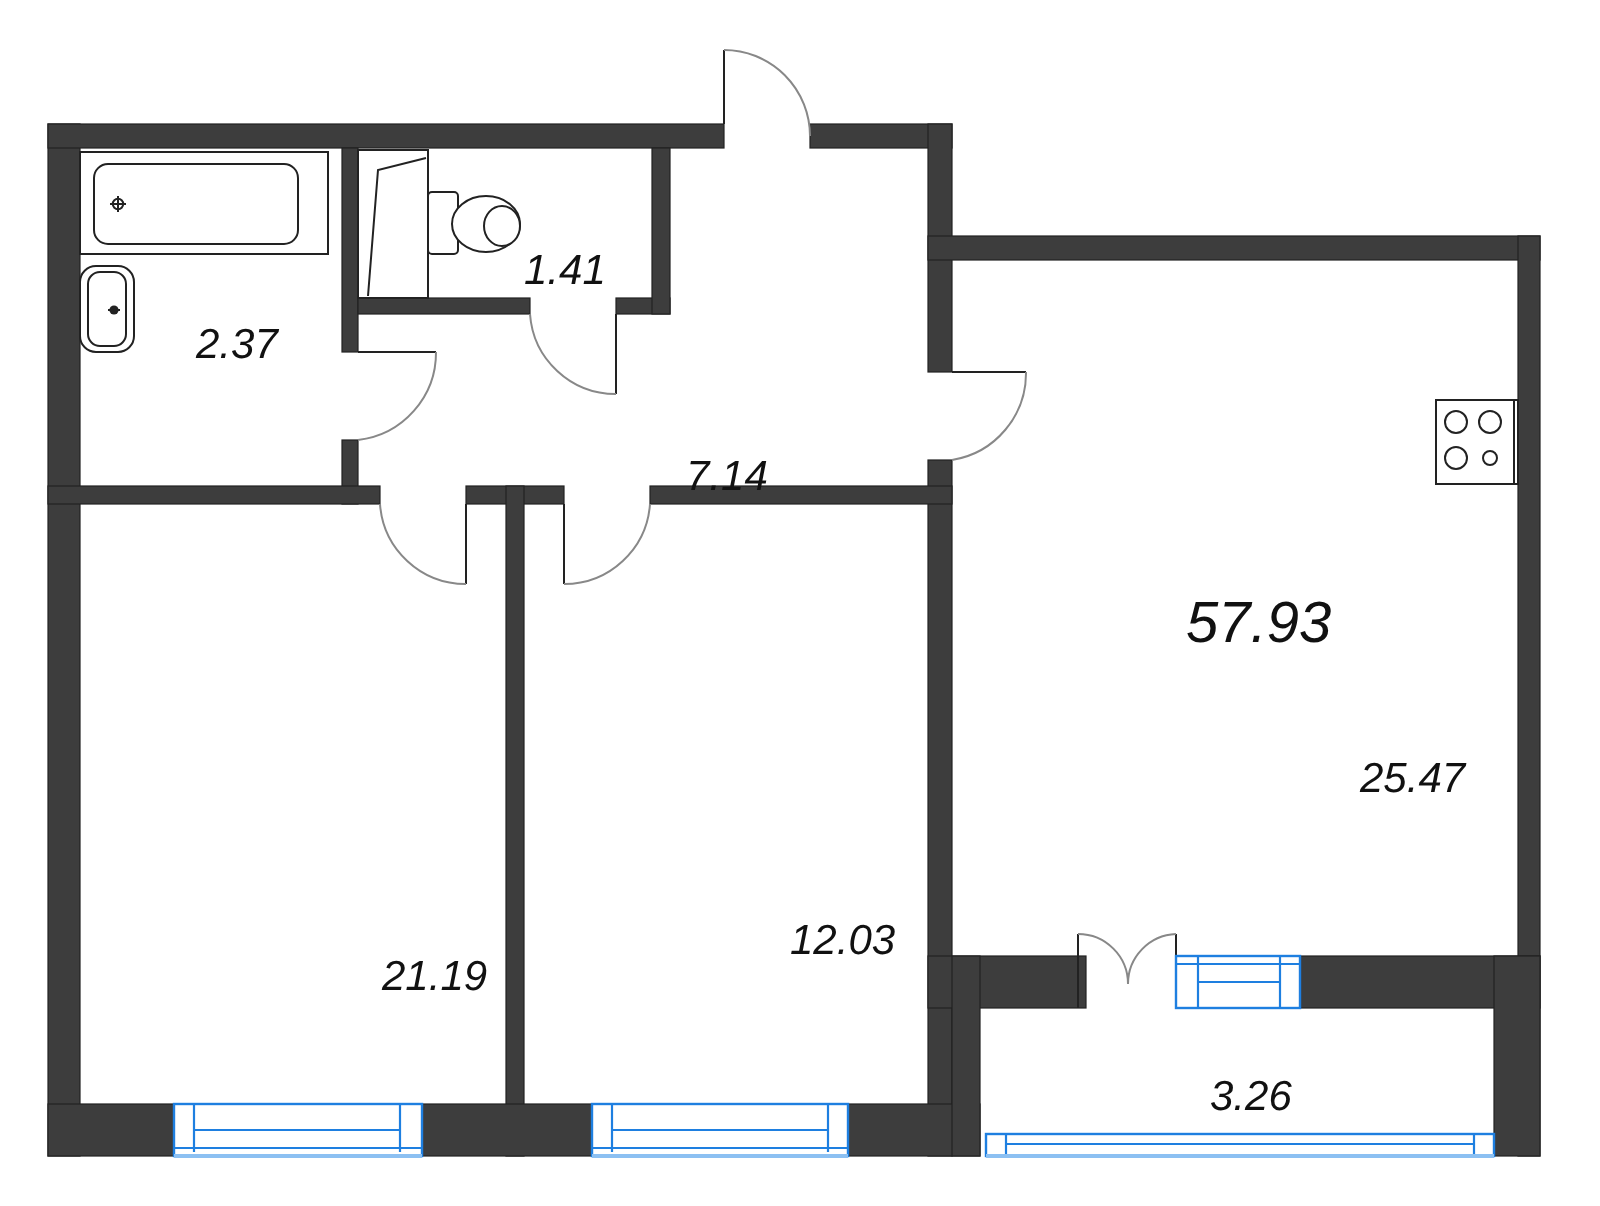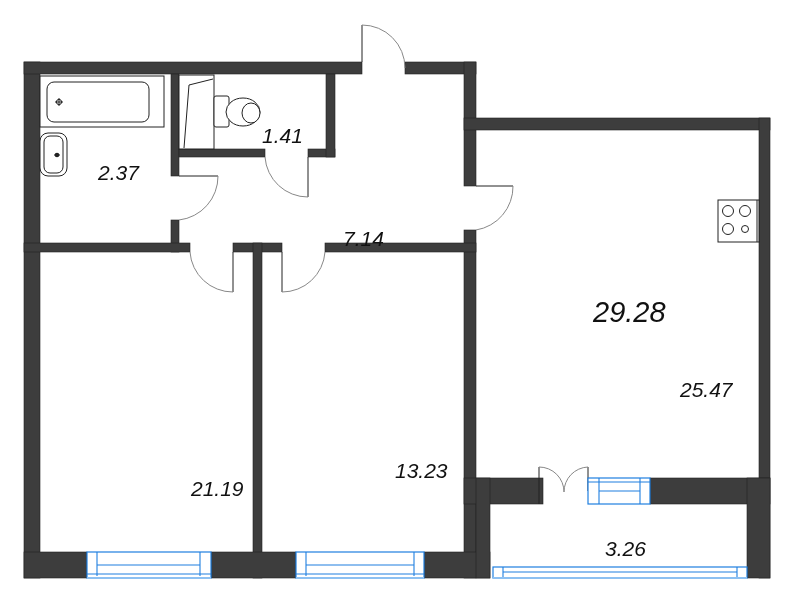--- a/index.html
+++ b/index.html
@@ -167,17 +167,17 @@
     <circle cx="728" cy="211" r="5.5" fill="none" stroke="#222" stroke-width="1"></circle>
     <circle cx="745" cy="211" r="5.5" fill="none" stroke="#222" stroke-width="1"></circle>
     <circle cx="728" cy="229" r="5.5" fill="none" stroke="#222" stroke-width="1"></circle>
     <circle cx="745" cy="229" r="3.5" fill="none" stroke="#222" stroke-width="1"></circle>
   </g>
 </svg>
 
 <div class="lbl lbl-sm" style="left:98px; top:161px;">2.37</div>
 <div class="lbl lbl-sm" style="left:262px; top:124px;">1.41</div>
 <div class="lbl lbl-sm" style="left:343px; top:179px;margin-top:48px;">7.14</div>
-<div class="lbl lbl-total" style="left:593px; top:296px;">29.28</div>
+<div class="lbl lbl-total" style="left:593px; top:296px;">57.93</div>
 <div class="lbl lbl-sm" style="left:680px; top:378px;">25.47</div>
 <div class="lbl lbl-sm" style="left:191px; top:477px;">21.19</div>
-<div class="lbl lbl-sm" style="left:395px; top:459px;">13.23</div>
+<div class="lbl lbl-sm" style="left:395px; top:459px;">12.03</div>
 <div class="lbl lbl-sm" style="left:605px; top:537px;text-align:center;">3.26</div>
 
 </body></html>

